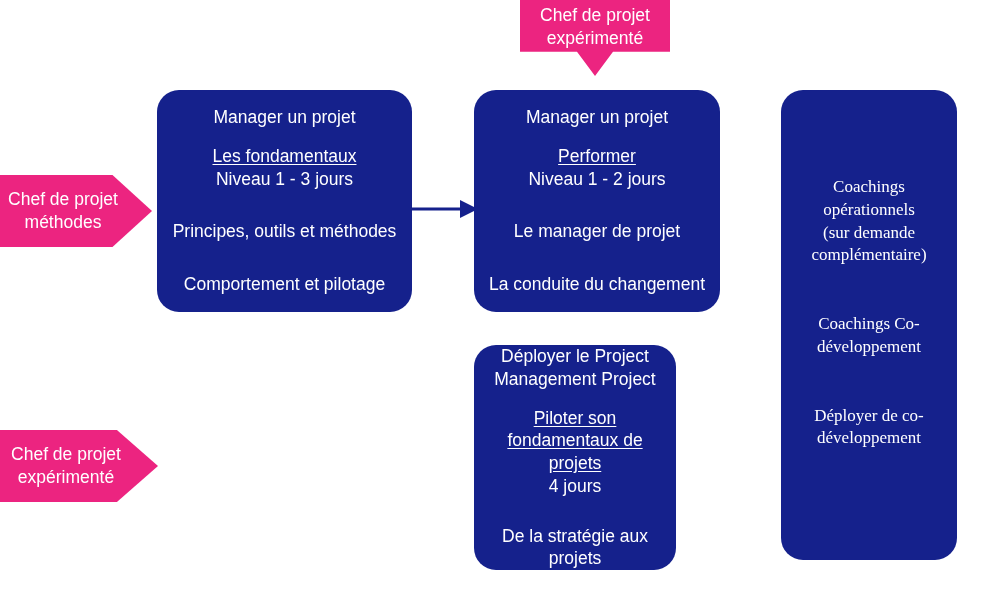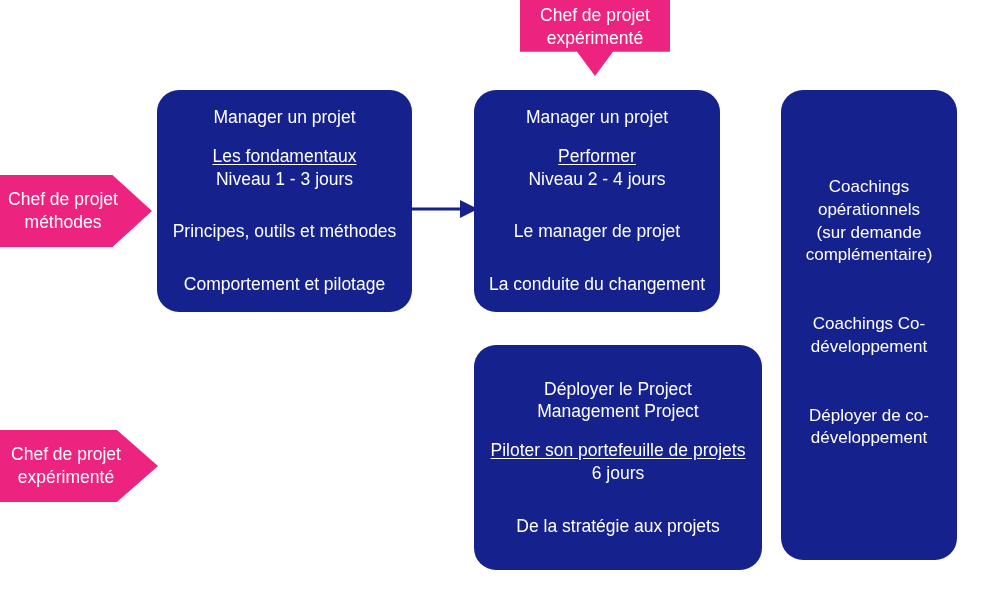--- a/index.html
+++ b/index.html
@@ -51,31 +51,31 @@
     left: 157px; top: 90px; width: 255px; height: 222px;
     font-size: 17.5px;
   }
   
   #box-performer {
     left: 474px; top: 90px; width: 246px; height: 222px;
     font-size: 17.5px;
   }
   
   #box-pmo {
-    left: 474px; top: 345px; width: 288px; height: 225px;
+    left: 474px; top: 345px; width: 202px; height: 225px;
     font-size: 17.5px;
   }
   
   #box-coachings {
     left: 781px; top: 90px; width: 176px; height: 470px;
     font-size: 17px;
     justify-content: flex-start;
     padding-top: 86px;
   }
-  #box-coachings .para { line-height: 1.34; }
+  #box-coachings .para { line-height: 1.34; font-family: Liberation Serif, serif; }
 
   
   .banner-down {
     position: absolute;
     background: #EC2480;
     color: #ffffff;
     text-align: center;
     font-size: 17.5px;
     line-height: 1.30;
     box-sizing: border-box;
@@ -154,34 +154,34 @@
 
   <svg id="connector-arrow" viewBox="0 0 68 26">
     <line x1="0" y1="13" x2="52" y2="13" stroke="#15218C" stroke-width="3"></line>
     <polygon points="50,4 68,13 50,22" fill="#15218C"></polygon>
   </svg>
 
   <div class="box" id="box-performer">
     <div class="para">
       <span class="line">Manager un projet</span>
       <span class="line u">Performer </span>
-      <span class="line">Niveau 2 - 4 jours</span>
+      <span class="line">Niveau 1 - 2 jours</span>
     </div>
     <div class="gap-md"></div>
     <div class="para">Le manager de projet</div>
     <div class="gap-md"></div>
     <div class="para">La conduite du changement</div>
   </div>
 
   <div class="box" id="box-pmo">
     <div class="para">
       <span class="line">Déployer le Project</span>
       <span class="line">Management Project</span>
-      <span class="line u">Piloter son portefeuille de projets</span>
-      <span class="line">6 jours</span>
+      <span class="line u">Piloter son fondamentaux de projets</span>
+      <span class="line">4 jours</span>
     </div>
     <div class="gap-md"></div>
     <div class="para">De la stratégie aux projets</div>
   </div>
 
   <div class="box" id="box-coachings">
     <div class="para">
       <span class="line">Coachings</span>
       <span class="line">opérationnels</span>
       <span class="line">(sur demande</span>

